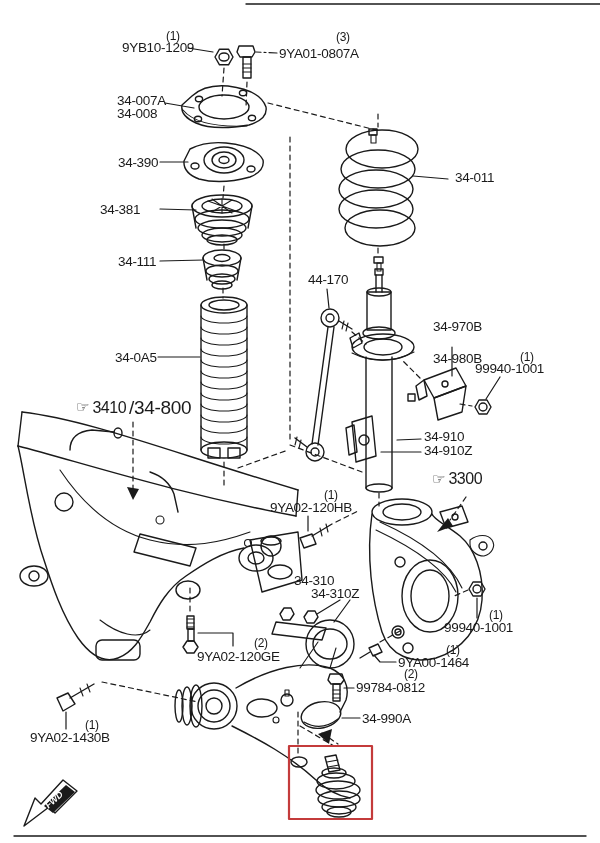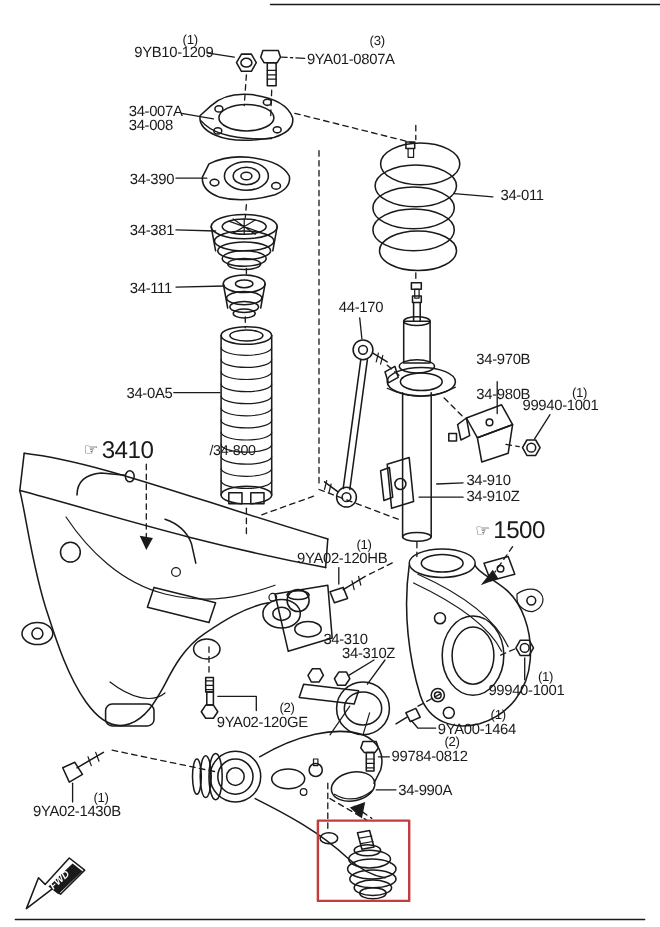--- a/index.html
+++ b/index.html
@@ -14,22 +14,22 @@
   svg.art .dashdot{stroke-dasharray:8 3 2 3;stroke-width:1.2;}
   svg.art .lead{stroke-width:1.2;}
   svg.art .fill{fill:#1a1a1a;stroke:none;}
   svg.art .redbox{stroke:#c43b3b;stroke-width:2.2;}
   svg.art text.fwd{fill:#ffffff;stroke:none;font-family:"Liberation Sans",sans-serif;
       font-weight:bold;font-style:italic;font-size:9px;}
   .plabel{position:absolute;font-size:13.5px;letter-spacing:-0.3px;white-space:nowrap;line-height:1;}
   .qty{position:absolute;font-size:12px;letter-spacing:-0.3px;white-space:nowrap;line-height:1;}
   .reflabel{position:absolute;white-space:nowrap;line-height:1;display:flex;align-items:center;gap:3px;}
   .hand{font-family:"DejaVu Sans",sans-serif;font-size:15px;line-height:1;}
-  .ref{font-size:22px;letter-spacing:-0.5px;}
-  .ref-small{font-size:13px;letter-spacing:-0.3px;margin-left:48px;}
+  .ref{font-size:16px;letter-spacing:-0.5px;}
+  .ref-small{font-size:19px;letter-spacing:-0.3px;}
 </style>
 </head>
 <body>
 
 <div class="canvas">
 
 <svg class="art" width="600" height="843" viewBox="0 0 600 843">
 
   <g>
     <line x1="246" y1="4" x2="600" y2="4" stroke-width="5"></line>
@@ -350,21 +350,21 @@
 <div class="qty" style="left:166px;top:30px">(1)</div>
 <div class="plabel" style="left:122px;top:41px">9YB10-1209</div>
 
 <div class="qty" style="left:336px;top:31px">(3)</div>
 <div class="plabel" style="left:279px;top:47px">9YA01-0807A</div>
 
 <div class="plabel" style="left:117px;top:94px">34-007A</div>
 <div class="plabel" style="left:117px;top:107px">34-008</div>
 
 <div class="plabel" style="left:118px;top:156px">34-390</div>
-<div class="plabel" style="left:118px;top:203px">34-381</div>
+<div class="plabel" style="left:100px;top:203px">34-381</div>
 <div class="plabel" style="left:118px;top:255px">34-111</div>
 <div class="plabel" style="left:115px;top:351px">34-0A5</div>
 
 <div class="plabel" style="left:455px;top:171px">34-011</div>
 <div class="plabel" style="left:308px;top:273px">44-170</div>
 
 <div class="plabel" style="left:433px;top:320px">34-970B</div>
 <div class="plabel" style="left:433px;top:352px">34-980B</div>
 
 <div class="qty" style="left:520px;top:351px">(1)</div>
@@ -374,21 +374,21 @@
 <div class="plabel" style="left:424px;top:444px">34-910Z</div>
 
 <div class="reflabel" style="left:76px;top:398px">
   <span class="hand">☞</span>
   <span class="ref">3410</span>
       <span class="ref-small">/34-800</span>
 </div>
 
 <div class="reflabel" style="left:432px;top:471px">
   <span class="hand">☞</span>
-  <span class="ref">1500</span>
+  <span class="ref">3300</span>
 </div>
 
 <div class="qty" style="left:324px;top:489px">(1)</div>
 <div class="plabel" style="left:270px;top:501px">9YA02-120HB</div>
 
 <div class="plabel" style="left:294px;top:574px">34-310</div>
 <div class="plabel" style="left:311px;top:587px">34-310Z</div>
 
 <div class="qty" style="left:254px;top:637px">(2)</div>
 <div class="plabel" style="left:197px;top:650px">9YA02-120GE</div>

